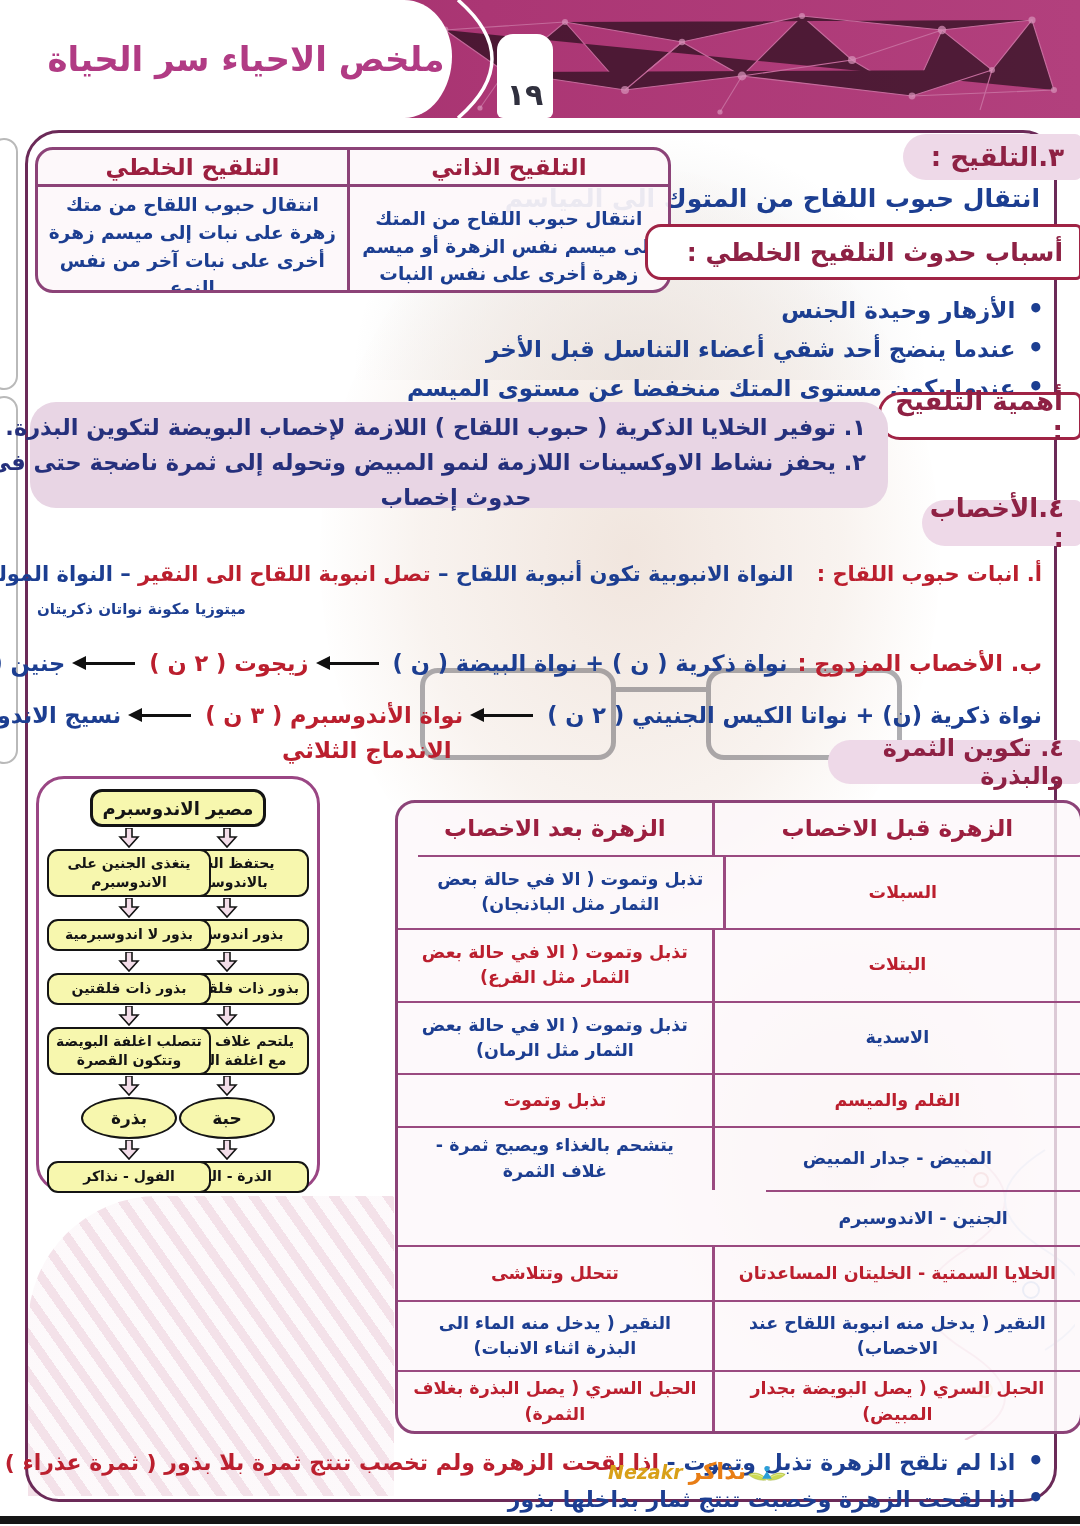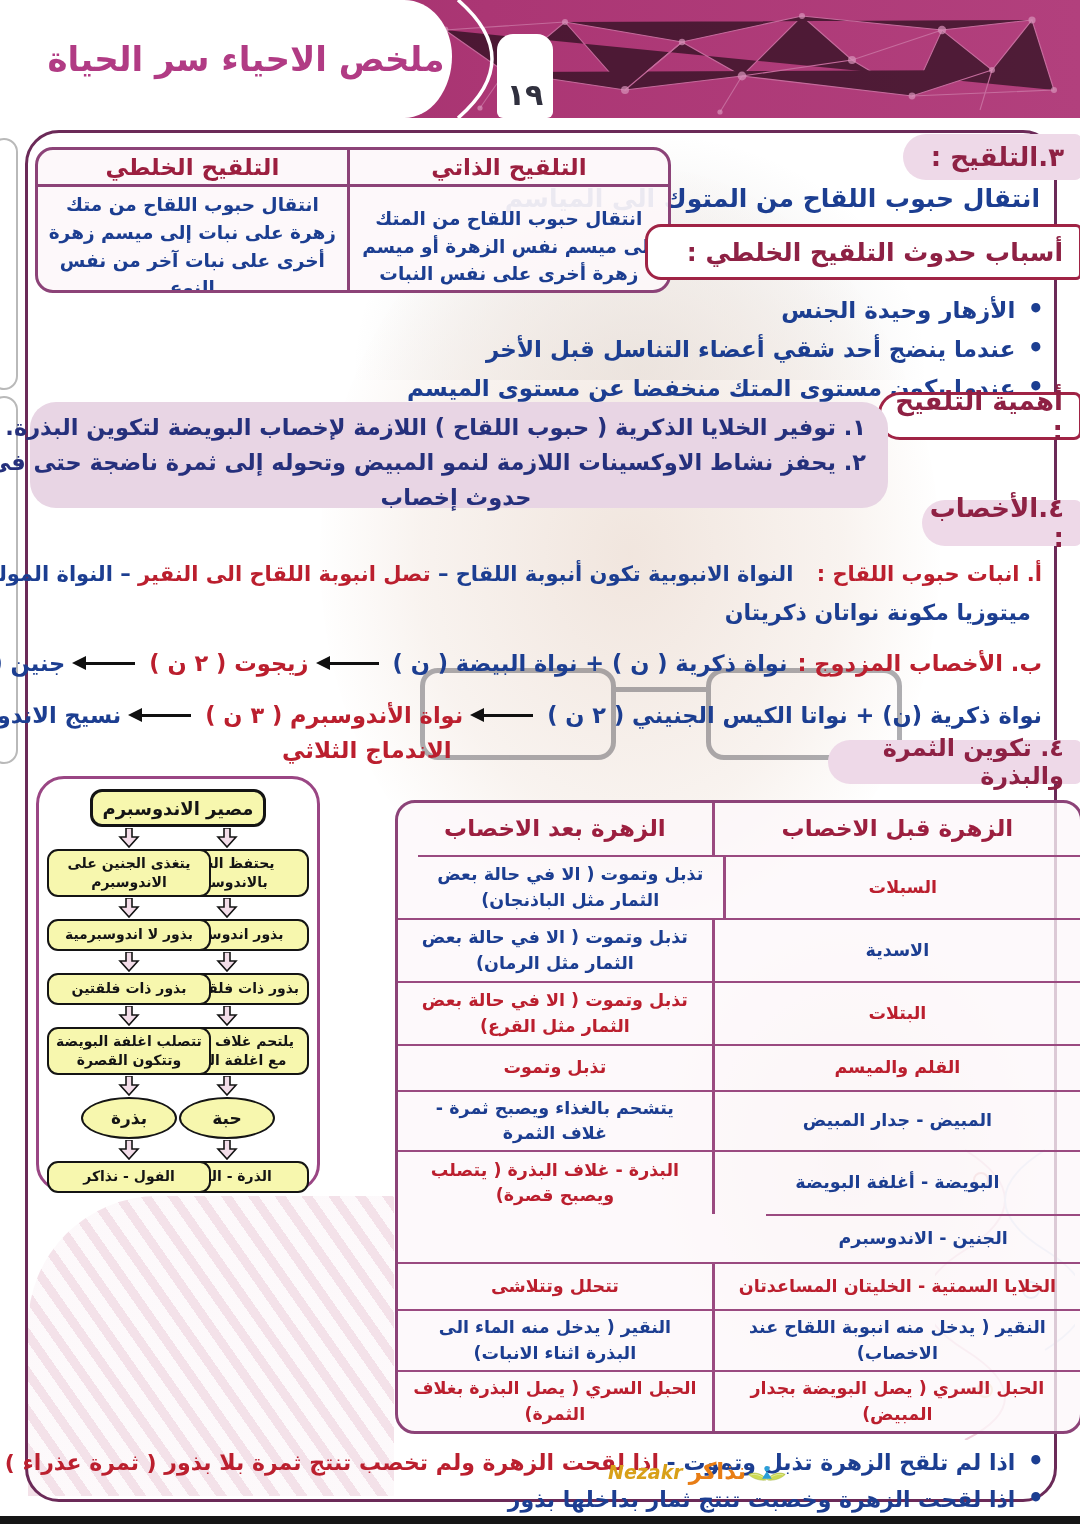--- a/index.html
+++ b/index.html
@@ -84,21 +84,21 @@
   .importance-label { left:878px; top:392px; width:204px; height:48px; font-size:26px; }
   .importance-box { left:30px; top:402px; width:858px; height:106px; background:#e8d5e4;
     border-radius:26px; padding:8px 22px 8px 16px; }
   .imp-line { color:#25307c; font-size:22.5px; line-height:1.55; text-align:right; white-space:nowrap; }
   .imp-line.t-center { text-align:center; }
 
   .pill-4 { left:922px; top:500px; width:160px; height:46px; font-size:26px; }
 
   .germ-line { right:38px; top:562px; width:1005px; font-size:21px; white-space:nowrap; text-align:right; }
   .germ-label { color:#bb1f2e;margin-left:16px; }
-  .germ-line2 { right:49px; top:600px; width:1005px; text-align:right; font-size:22px; }
+  .germ-line2 { right:38px; top:600px; width:1005px; text-align:left; font-size:15px; }
 
   .flow-row { display:flex; align-items:center; white-space:nowrap; }
   .flow1 { right:38px; top:650px; font-size:22.5px; }
   .flow2 { right:38px; top:702px; font-size:22.5px; }
   .seg { display:inline-block; }
   .harrow { position:relative; display:inline-block; width:56px; height:0;
     border-top:3.5px solid #101010; margin:0 14px; }
   .harrow::before { content:""; position:absolute; left:-14px; top:-9px;
     border:7px solid transparent; border-right:14px solid #101010; }
   .triple-note { left:282px; top:737px; font-size:23px; }
@@ -336,38 +336,34 @@
     <div class="crow cmp-head">
       <div class="cell cell-before">الزهرة قبل الاخصاب</div>
       <div class="cell cell-after">الزهرة بعد الاخصاب</div>
     </div>
 
   <div class="crow" style="flex-grow: 1.25; padding-left: 20px;">
         <div class="cell cell-before c-red">السبلات</div>
         <div class="cell cell-after c-blue">تذبل وتموت ( الا في حالة بعض الثمار مثل الباذنجان)</div>
       </div>
       <div class="crow" style="flex-grow: 1.25;">
+        <div class="cell cell-before c-red">البتلات</div>
+        <div class="cell cell-after c-red">تذبل وتموت ( الا في حالة بعض الثمار مثل القرع)</div>
+      </div>
+      <div class="crow" style="flex-grow: 1.25;">
         <div class="cell cell-before c-blue">الاسدية</div>
         <div class="cell cell-after c-blue">تذبل وتموت ( الا في حالة بعض الثمار مثل الرمان)</div>
-      </div>
-      <div class="crow" style="flex-grow: 1.25;">
-        <div class="cell cell-before c-red">البتلات</div>
-        <div class="cell cell-after c-red">تذبل وتموت ( الا في حالة بعض الثمار مثل القرع)</div>
       </div>
       <div class="crow" style="flex-grow: 0.9;">
         <div class="cell cell-before c-red">القلم والميسم</div>
         <div class="cell cell-after c-red">تذبل وتموت</div>
       </div>
       <div class="crow" style="flex-grow: 1.1;">
         <div class="cell cell-before c-blue">المبيض - جدار المبيض</div>
         <div class="cell cell-after c-blue">يتشحم بالغذاء ويصبح ثمرة - غلاف الثمرة</div>
-      </div>
-      <div class="crow" style="flex-grow: 1.25;">
-        <div class="cell cell-before c-blue">البويضة - أغلفة البويضة</div>
-        <div class="cell cell-after c-red">البذرة - غلاف البذرة ( يتصلب ويصبح قصرة)</div>
       </div>
       <div class="crow" style="flex-grow: 0.95;">
         <div class="cell cell-after c-blue">الجنين - الاندوسبرم</div>
       </div>
       <div class="crow" style="flex-grow: 0.95;">
         <div class="cell cell-before c-red">الخلايا السمتية - الخليتان المساعدتان</div>
         <div class="cell cell-after c-red">تتحلل وتتلاشى</div>
       </div>
       <div class="crow" style="flex-grow: 1.2;">
         <div class="cell cell-before c-blue">النقير ( يدخل منه انبوبة اللقاح عند الاخصاب)</div>

